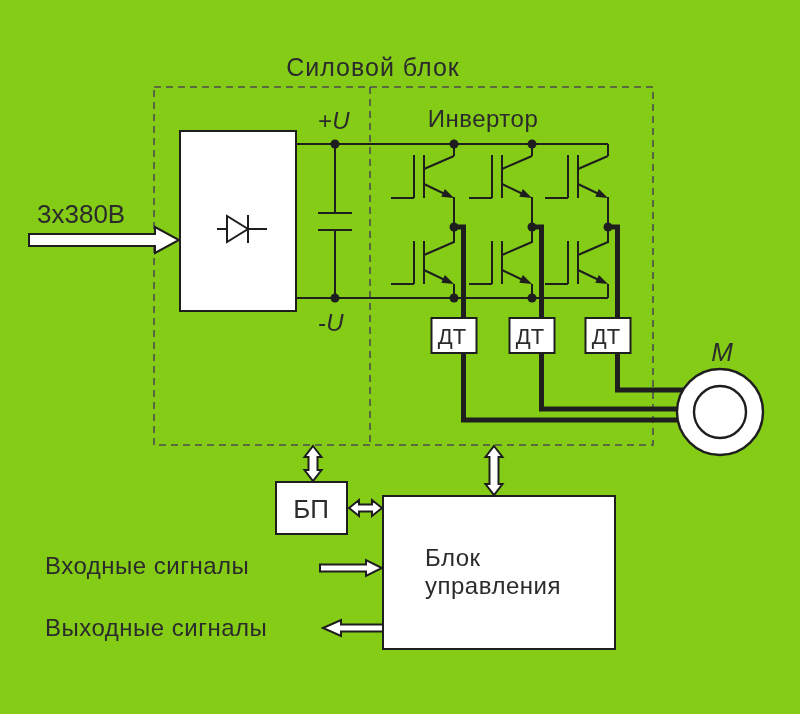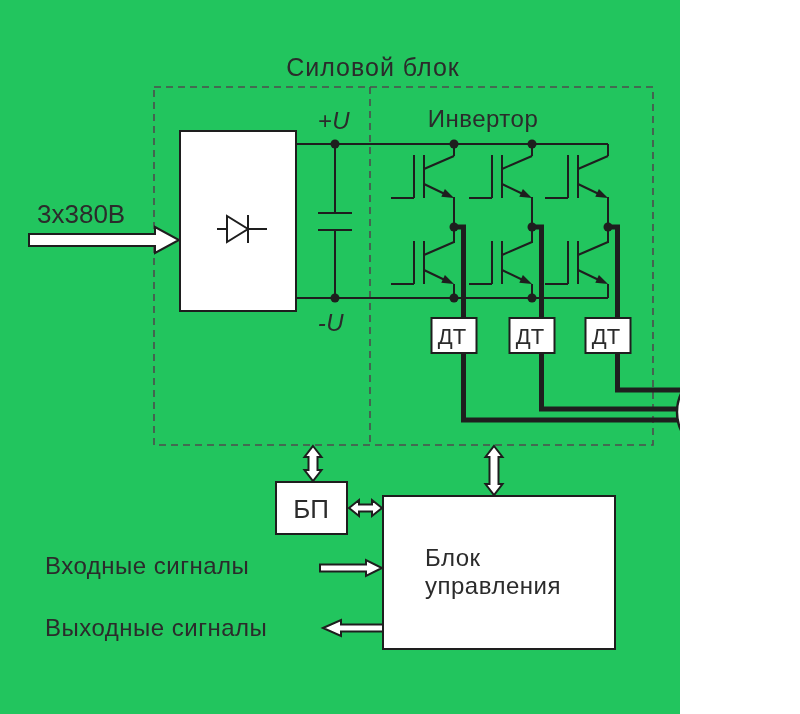--- a/index.html
+++ b/index.html
@@ -1,16 +1,16 @@
 <!DOCTYPE html>
 <html><head>
 <meta charset="utf-8">
 <style>
   html,body{margin:0;padding:0;background:#ffffff;}
-  .stage{position:relative;width:680px;height:714px;background:#22c55e;overflow:hidden;}
+  .stage{position:relative;width:800px;height:714px;background:#84cc16;overflow:hidden;}
   svg text{fill:#2b2b2b;font-family:"Liberation Sans",sans-serif;}
   .ln{stroke:#1e1e1e;stroke-width:2;fill:none;stroke-linecap:butt;}
   .thick{stroke:#1e1e1e;stroke-width:5;fill:none;}
   .dash{stroke:#4d4d4d;stroke-width:1.6;fill:none;stroke-dasharray:7 5;}
   .box{fill:#ffffff;stroke:#1e1e1e;stroke-width:2;}
   .hollow{fill:#ffffff;stroke:#1e1e1e;stroke-width:2;stroke-linejoin:miter;}
   .dot{fill:#1e1e1e;stroke:none;}
   .circ{fill:#ffffff;stroke:#1e1e1e;stroke-width:2.4;}
   #igbt line{stroke:#1e1e1e;stroke-width:2;}
   .t22{font-size:22px;}

